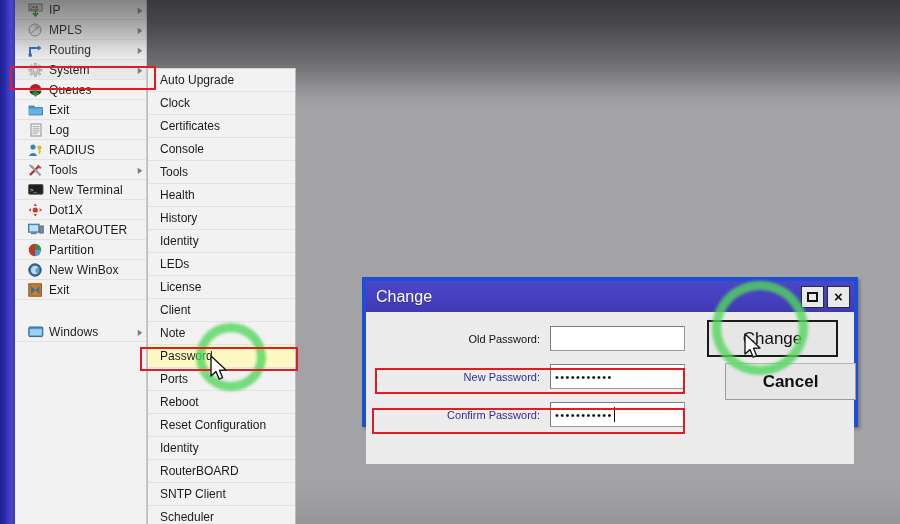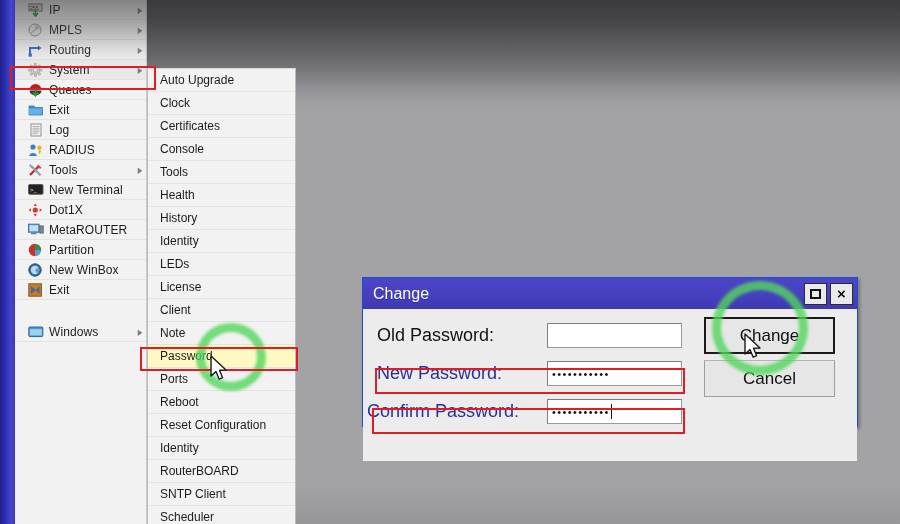--- a/index.html
+++ b/index.html
@@ -95,21 +95,21 @@
     pointer-events:none; z-index:35;
   }
 
   
   .cursor { position:absolute; z-index:60; pointer-events:none; }
 
   
   #dialog {
     position:absolute; left:362px; top:277px; width:496px; height:150px;
     background:#e5e5e5;
-    border:1px solid #1d4ed8;
+    border:4px solid #1d4ed8;
     box-shadow:2px 2px 3px rgba(0,0,0,.28);
     z-index:20;
   }
   #dlg-title {
     height:31px;
     background:linear-gradient(to bottom,#4b45c8 0%,#4640bf 55%,#4038b3 100%);
     display:flex; align-items:center;
     padding:0 4px 0 10px;
     color:#ffffff;
     font-size:16px;
@@ -121,21 +121,21 @@
     border:1px solid #2c2c2c;
     display:flex; align-items:center; justify-content:center;
     color:#111; font-size:14px; line-height:1;
   }
   .winbtn .sq {
     width:11px; height:10px; border:2px solid #111; background:#e9e9e9;
   }
   #dlg-body { position:relative; height:152px; background:#ececec; padding-top:12px; }
 
   .frow { position:absolute; display:flex; align-items:center; }
-  .flabel { font-size:18px; color:#111; white-space:nowrap; }
+  .flabel { text-align:right; font-size:11px; color:#111; white-space:nowrap; }
   .finput {
     height:25px; width:135px;
     background:#ffffff;
     border:1px solid #9a9a9a;
     border-top-color:#7d7d7d; border-left-color:#7d7d7d;
     font-size:12px; color:#111;
     display:flex; align-items:center;
     padding:0 4px;
     letter-spacing:1.4px;
     overflow:hidden;
@@ -475,21 +475,21 @@
       <span class="flabel blue-label" style="width:170px;">Confirm Password:</span>
       <span class="finput" style="margin-left:10px;">
         <span style="font-size:11px;">•••••••••••</span>
           <span class="caret"></span>
       </span>
     </div>
 
     <div class="dbtn" id="btn-change" style="left:341px; top:8px;">
       <span>Change</span>
     </div>
-    <div class="dbtn" id="btn-cancel" style="left:341px; top:51px;">
+    <div class="dbtn" id="btn-cancel" style="left:359px; top:51px;font-weight:bold;">
       <span>Cancel</span>
     </div>
 
   </div>
 </div>
 
 <div class="greenring" style="left:196px; top:323px; width:70px; height:68px;"></div>
 <div class="greenring" style="left:712px; top:281px; width:96px; height:94px;"></div>
 
 <div class="redbox" style="left:10px;  top:66px;  width:146px; height:24px;"></div>

